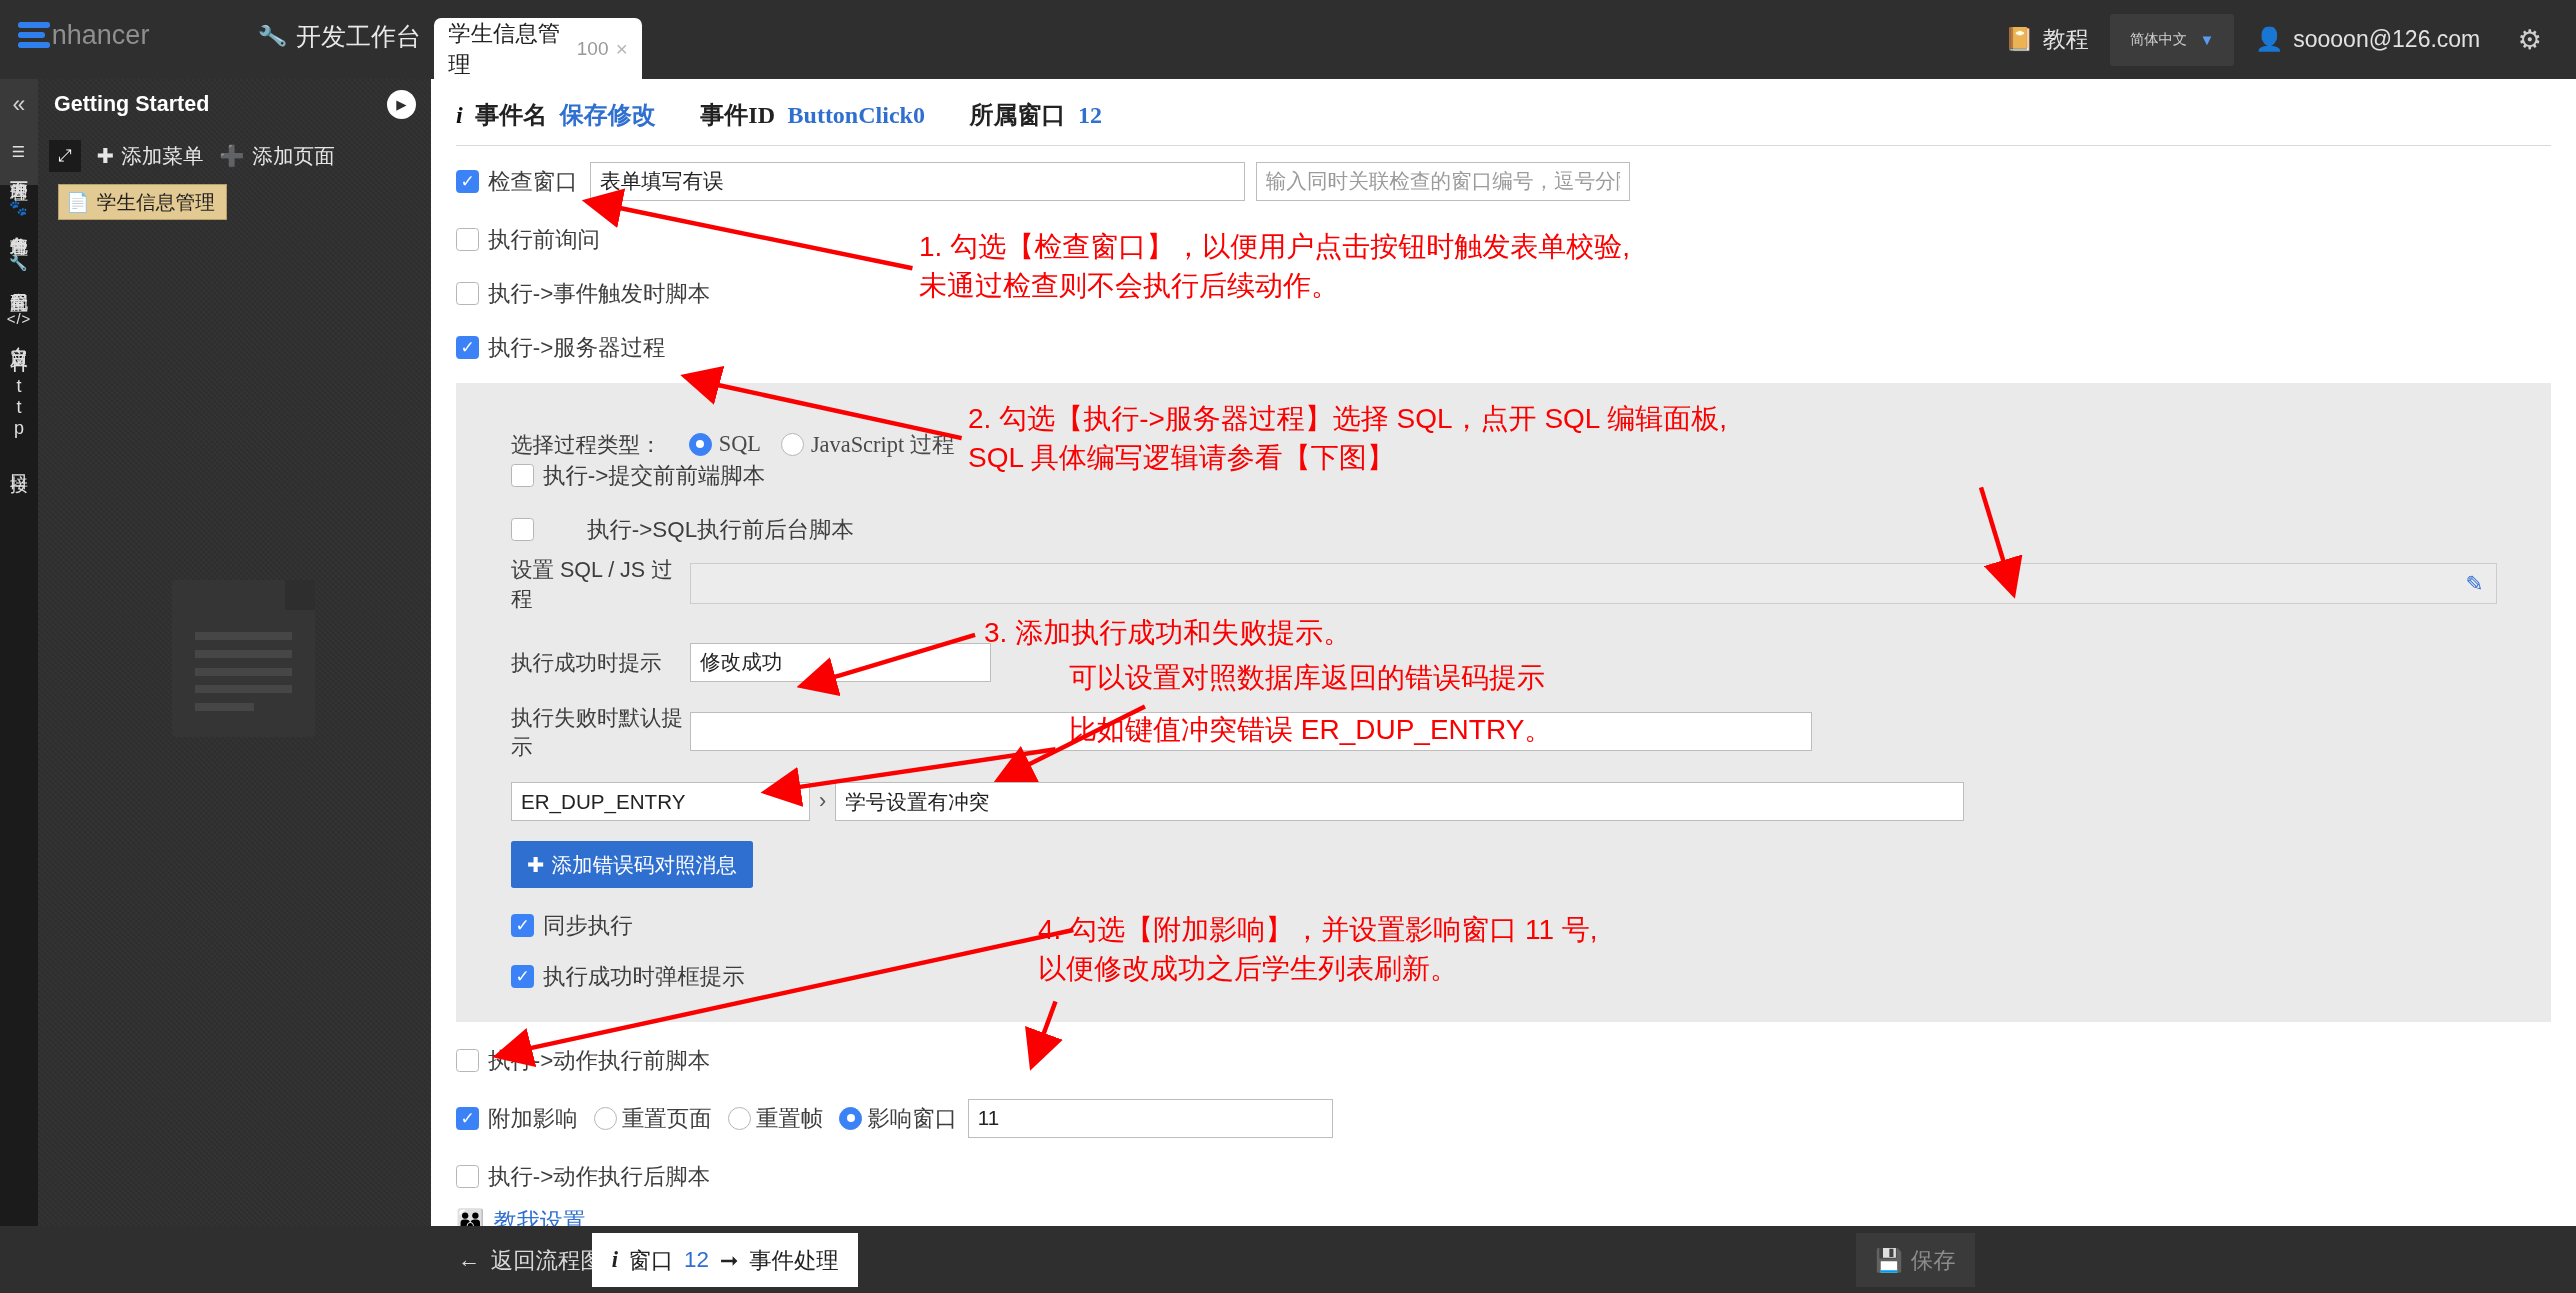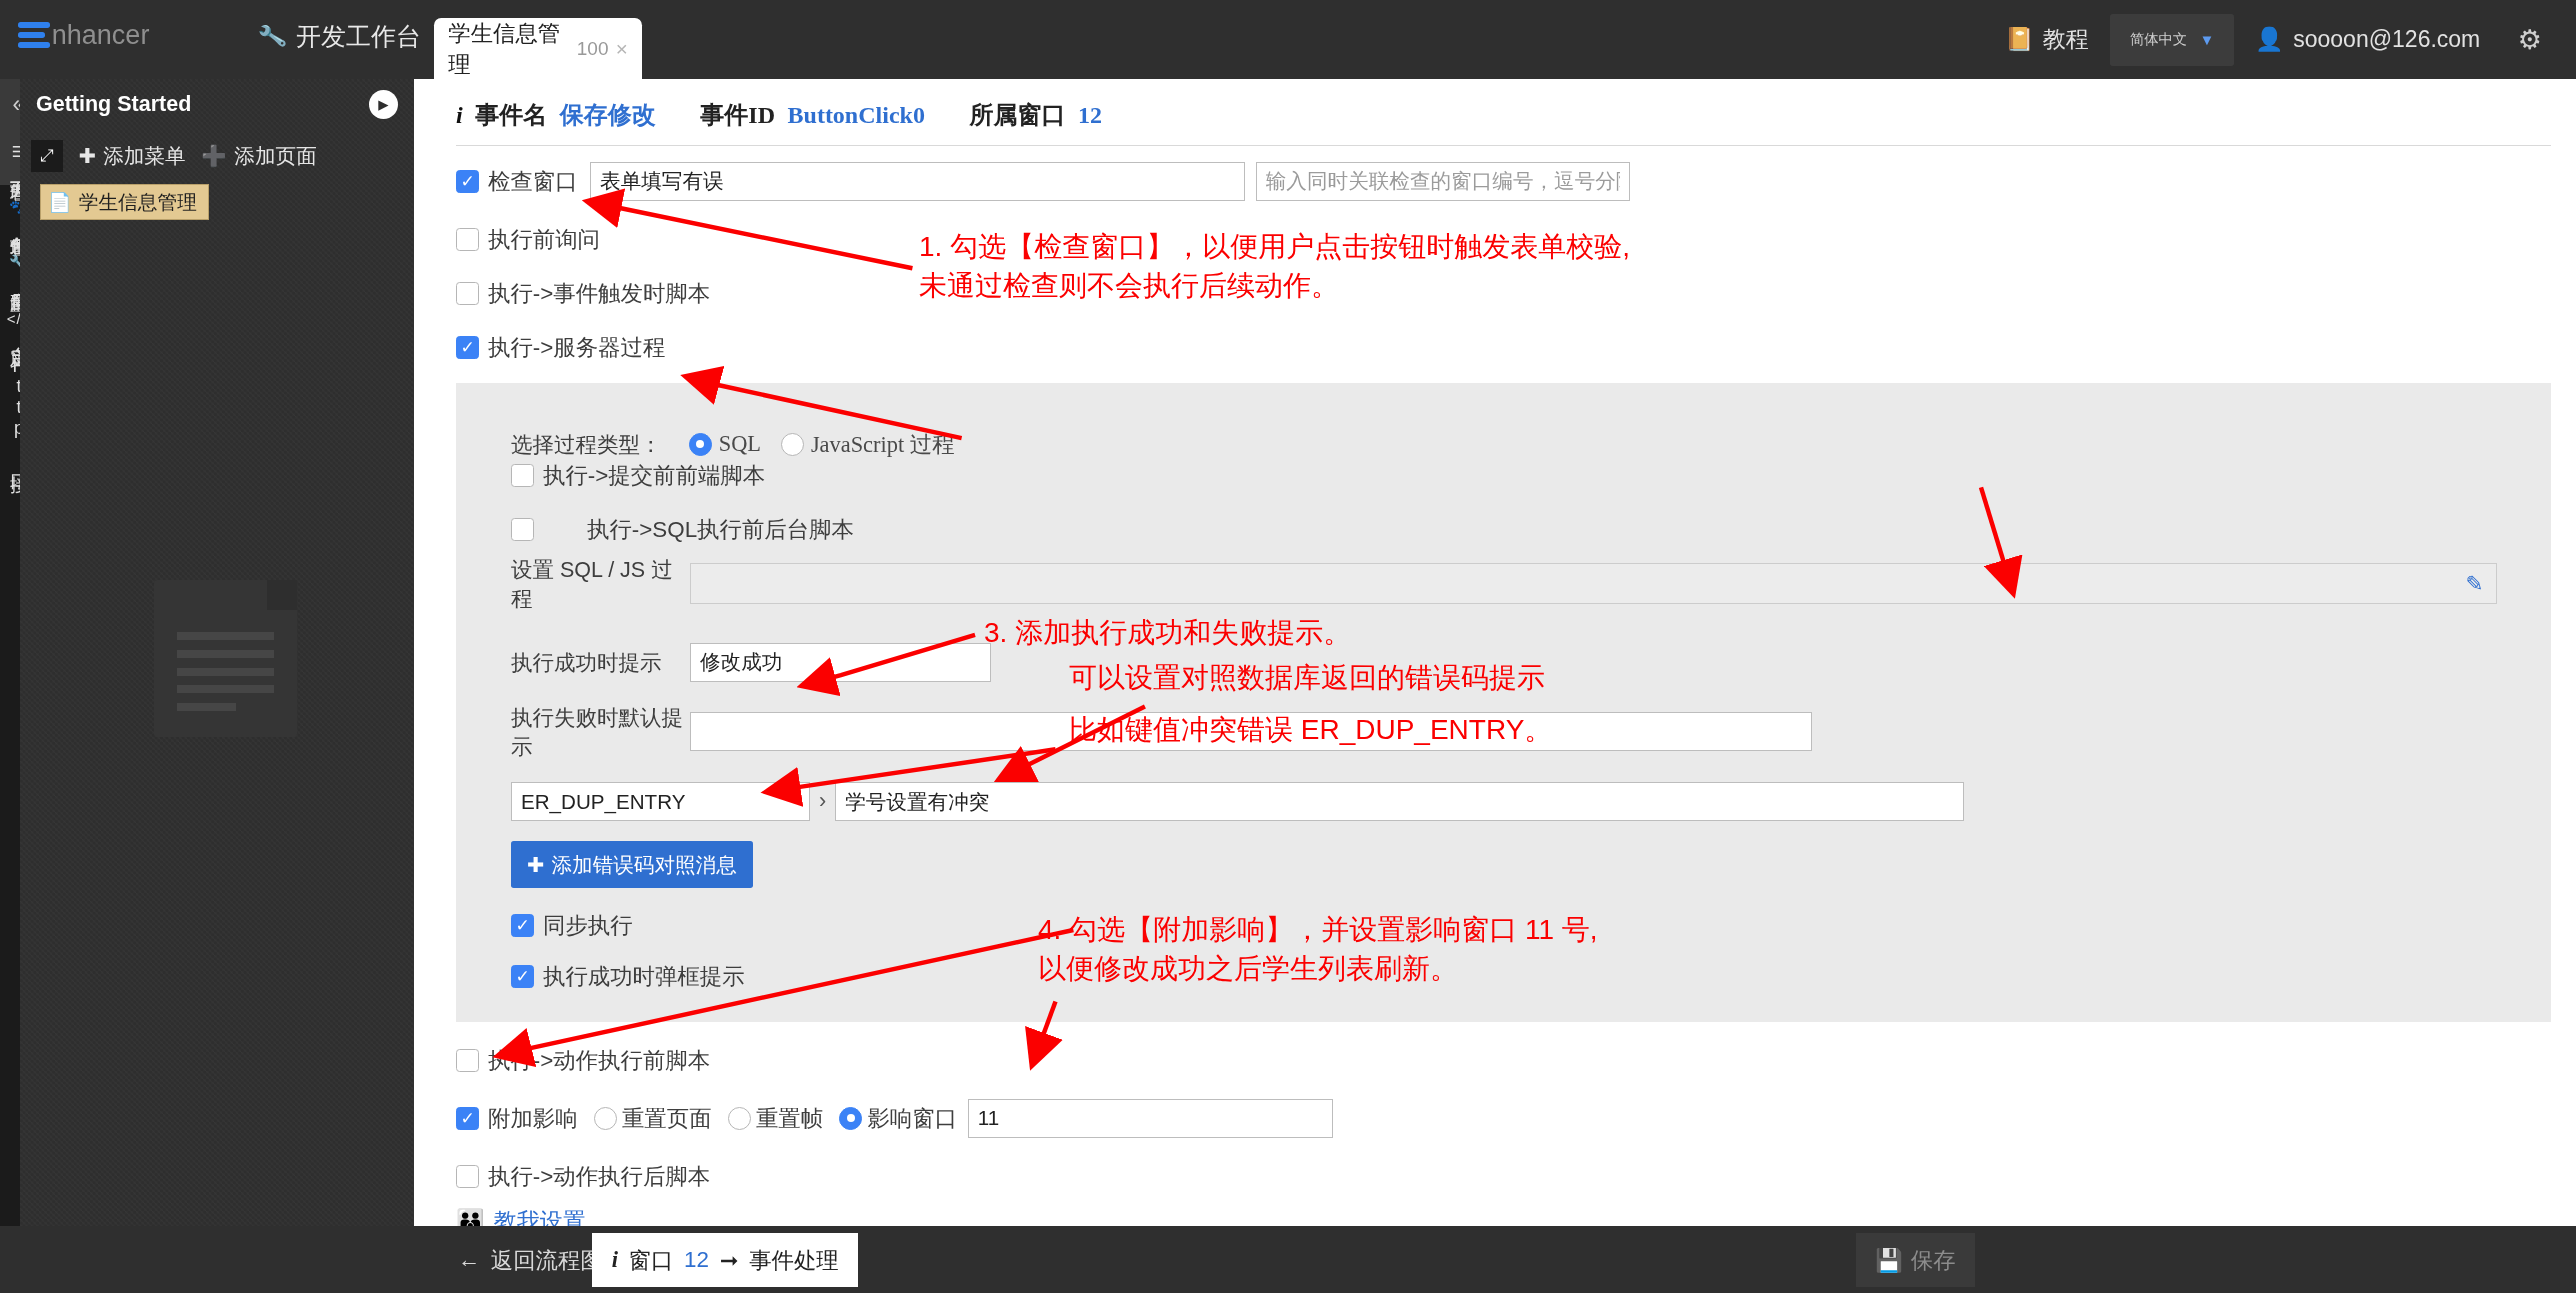--- a/index.html
+++ b/index.html
@@ -56,21 +56,21 @@
     writing-mode: vertical-rl; text-orientation: upright;
     width:38px; color:#e0e0e0; font-size:18px; letter-spacing:0.9px;
     display:flex; align-items:center; justify-content:center;
     padding:14.3px 0; gap:5.4px;
   }
   .vtab.sel { background:#3a3a3a; }
   .vtab .vic { font-size:15px; writing-mode:horizontal-tb; }
 
   
   .lpanel {
-    position:absolute; left:20px; top:79px; width:394px; height:1148px;
+    position:absolute; left:38px; top:79px; width:394px; height:1148px;
     background:#2e2e2e;
     background-image:
       linear-gradient(45deg, rgba(255,255,255,.018) 25%, transparent 25%, transparent 75%, rgba(255,255,255,.018) 75%),
       linear-gradient(45deg, rgba(255,255,255,.018) 25%, transparent 25%, transparent 75%, rgba(255,255,255,.018) 75%);
     background-size:5.4px 5.4px; background-position:0 0, 2.7px 2.7px;
   }
   .lp-head { height:50px; display:flex; align-items:center; padding:0 16px; }
   .lp-title { font-size:21.5px; font-weight:bold; color:#fff; }
   .play-btn {
     margin-left:auto; width:29px; height:29px; border-radius:50%;
@@ -447,20 +447,22 @@
     <path d="M1090,710 L940,755 L900,766" stroke="#fb0000" stroke-width="5" fill="none" marker-end="url(#ah)"></path>
     <path d="M1180,838 L860,885" stroke="#fb0000" stroke-width="5" fill="none" marker-end="url(#ah)"></path>
     <path d="M1280,790 L1120,870" stroke="#fb0000" stroke-width="5" fill="none" marker-end="url(#ah)"></path>
 
     <path d="M1200,1040 L580,1175 L560,1180" stroke="#fb0000" stroke-width="5" fill="none" marker-end="url(#ah)"></path>
     <path d="M1180,1120 L1155,1188" stroke="#fb0000" stroke-width="5" fill="none" marker-end="url(#ah)"></path>
   </svg>
 
   <div class="ann" style="left:919px; top:228px;">1. 勾选【检查窗口】，以便用户点击按钮时触发表单校验,
 未通过检查则不会执行后续动作。</div>
+  <div class="ann" style="left:968px; top:400px;">2. 勾选【执行-&gt;服务器过程】选择 SQL，点开 SQL 编辑面板,
+SQL 具体编写逻辑请参看【下图】</div>
   <div class="ann" style="left:984px; top:614px;">3. 添加执行成功和失败提示。</div>
   <div class="ann" style="left:1069px; top:659px;">可以设置对照数据库返回的错误码提示</div>
   <div class="ann" style="left:1069px; top:711px;">比如键值冲突错误 ER_DUP_ENTRY。</div>
   <div class="ann" style="left:1038px; top:911px;">4. 勾选【附加影响】，并设置影响窗口 11 号,
 以便修改成功之后学生列表刷新。</div>
 
 </div>
 
 
 </body></html>

